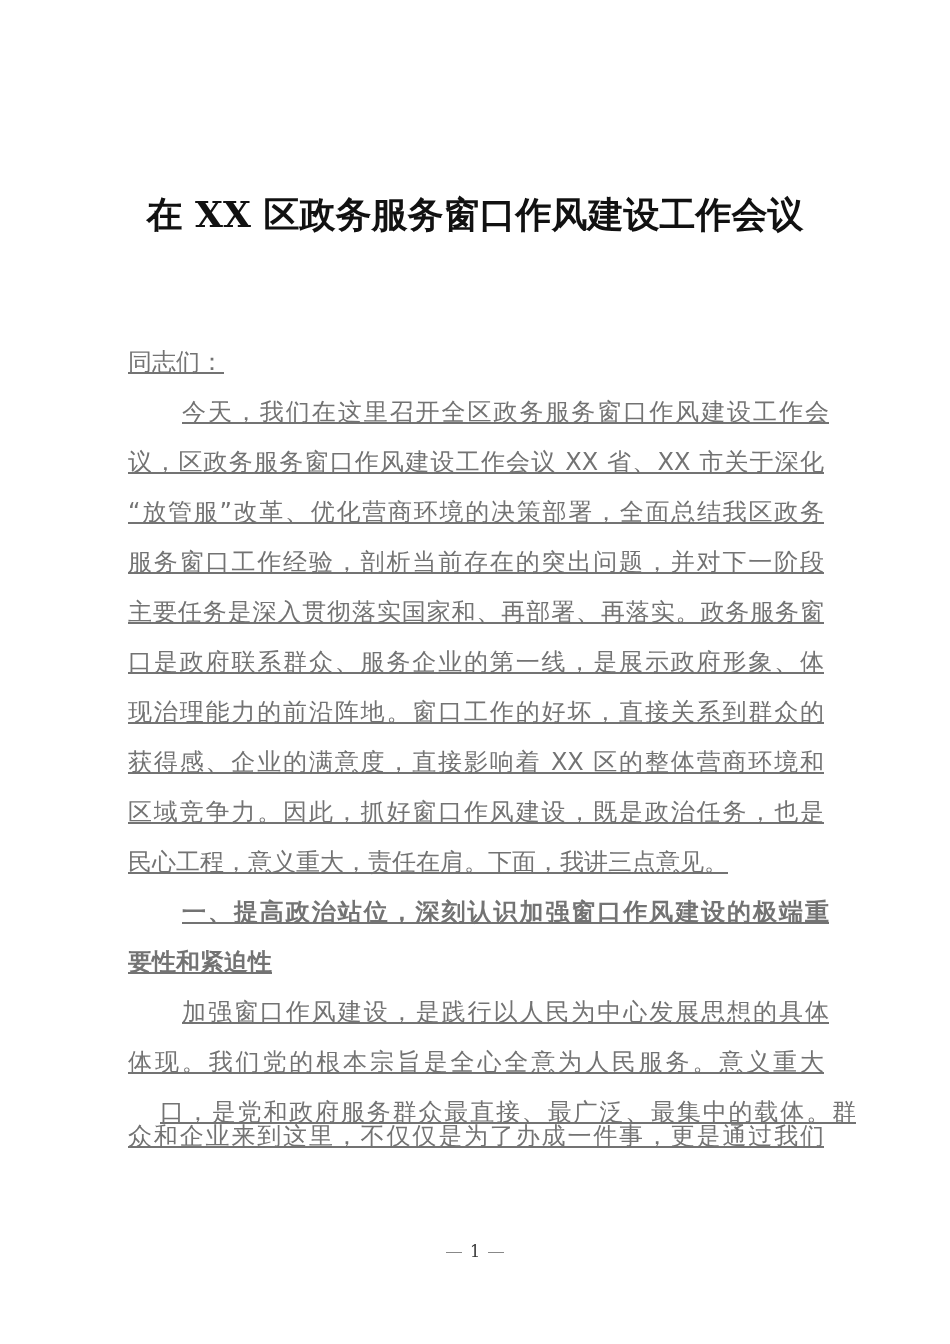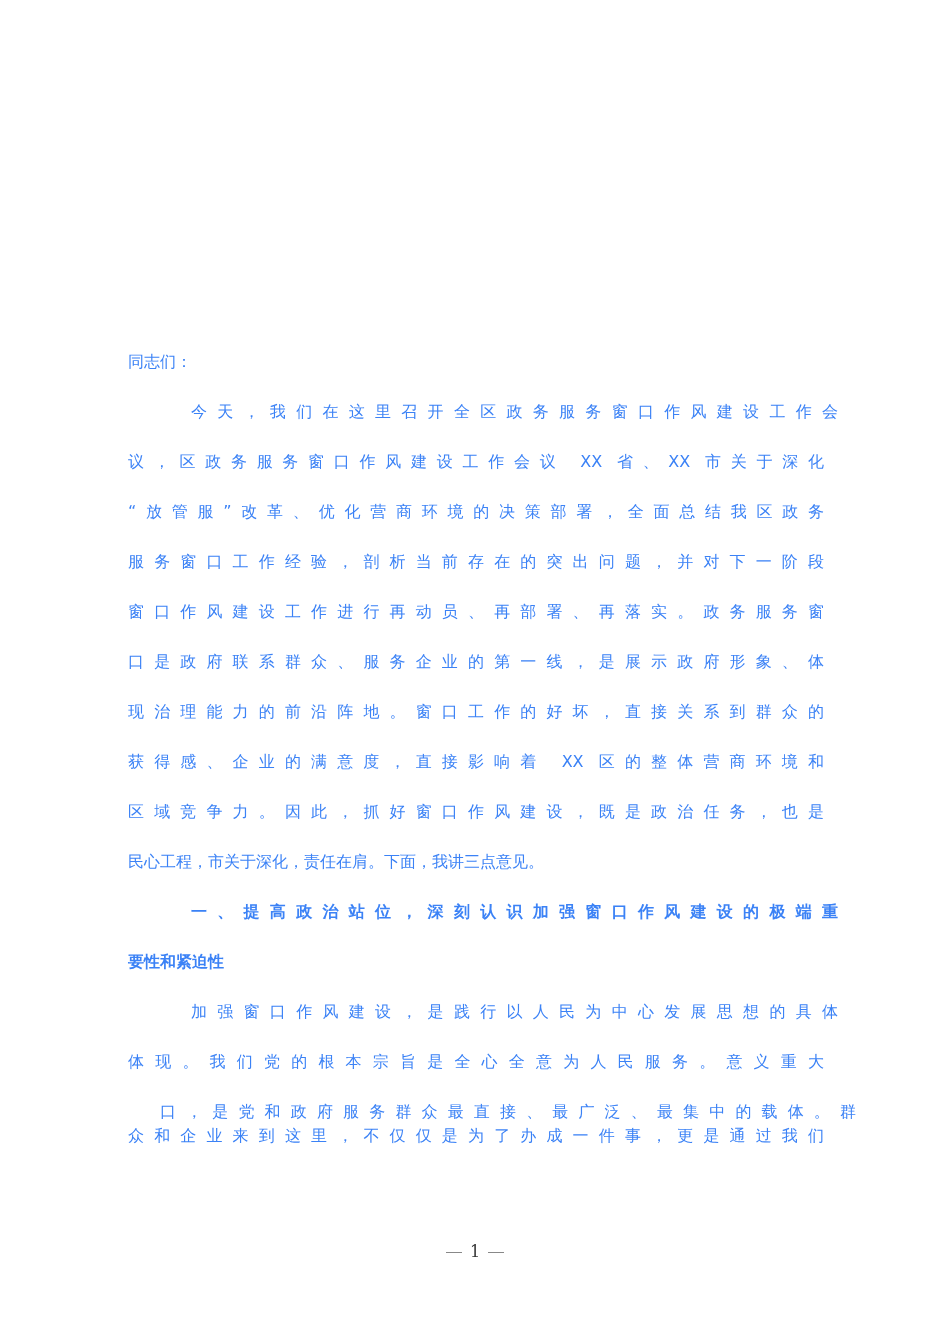--- a/index.html
+++ b/index.html
@@ -33,29 +33,30 @@
       line-height: 44px;
       color: #111111;
       white-space: nowrap;
     }
     .title.l1 { top: 192px; }
     .title.l2 { top: 243px; }
     .line {
       position: absolute;
       left: 128px;
       width: 696px;
-      font-size: 16px;
+      font-size: 24px;
       line-height: 32px;
       height: 32px;
       white-space: nowrap;
       text-align: justify;
       text-align-last: justify;
-      color: #3b82f6;
+      color: #737373;
+      text-decoration: underline;
     }
-    .line.indent { left: 191px; width: 647px; }
+    .line.indent { left: 182px; width: 647px; }
     .line.last { text-align-last: left; }
     .line.bold { font-weight: bold; }
     .footer {
       position: absolute;
       top: 1242px;
       left: 0;
       width: 950px;
       text-align: center;
       font-family: "DejaVu Serif", serif;
       font-size: 16px;
@@ -69,34 +70,35 @@
       background: #888888;
       vertical-align: middle;
       margin: 0 8px;
     }
   </style>
 </head>
 <body>
 
 <div class="page">
 
+  <div class="title l1">在 XX 区政务服务窗口作风建设工作会议</div>
 
   <div class="line last" style="top:346px;">同志们：</div>
 
   <div>
     <div class="line indent" style="top:396px;">今天，我们在这里召开全区政务服务窗口作风建设工作会</div>
     <div class="line" style="top:446px;">议，区政务服务窗口作风建设工作会议 XX 省、XX 市关于深化</div>
     <div class="line" style="top:496px;">“放管服”改革、优化营商环境的决策部署，全面总结我区政务</div>
     <div class="line" style="top:546px;">服务窗口工作经验，剖析当前存在的突出问题，并对下一阶段</div>
-    <div class="line" style="top:596px;">窗口作风建设工作进行再动员、再部署、再落实。政务服务窗</div>
+    <div class="line" style="top:596px;">主要任务是深入贯彻落实国家和、再部署、再落实。政务服务窗</div>
     <div class="line" style="top:646px;">口是政府联系群众、服务企业的第一线，是展示政府形象、体</div>
     <div class="line" style="top:696px;">现治理能力的前沿阵地。窗口工作的好坏，直接关系到群众的</div>
     <div class="line" style="top:746px;">获得感、企业的满意度，直接影响着 XX 区的整体营商环境和</div>
     <div class="line" style="top:796px;">区域竞争力。因此，抓好窗口作风建设，既是政治任务，也是</div>
-    <div class="line last" style="top:846px;">民心工程，市关于深化，责任在肩。下面，我讲三点意见。</div>
+    <div class="line last" style="top:846px;">民心工程，意义重大，责任在肩。下面，我讲三点意见。</div>
   </div>
 
   <div>
     <div class="line indent bold" style="top:896px;">一、提高政治站位，深刻认识加强窗口作风建设的极端重</div>
     <div class="line bold last" style="top:946px;">要性和紧迫性</div>
   </div>
 
   <div>
     <div class="line indent" style="top:996px;">加强窗口作风建设，是践行以人民为中心发展思想的具体</div>
     <div class="line" style="top:1046px;">体现。我们党的根本宗旨是全心全意为人民服务。意义重大</div>

